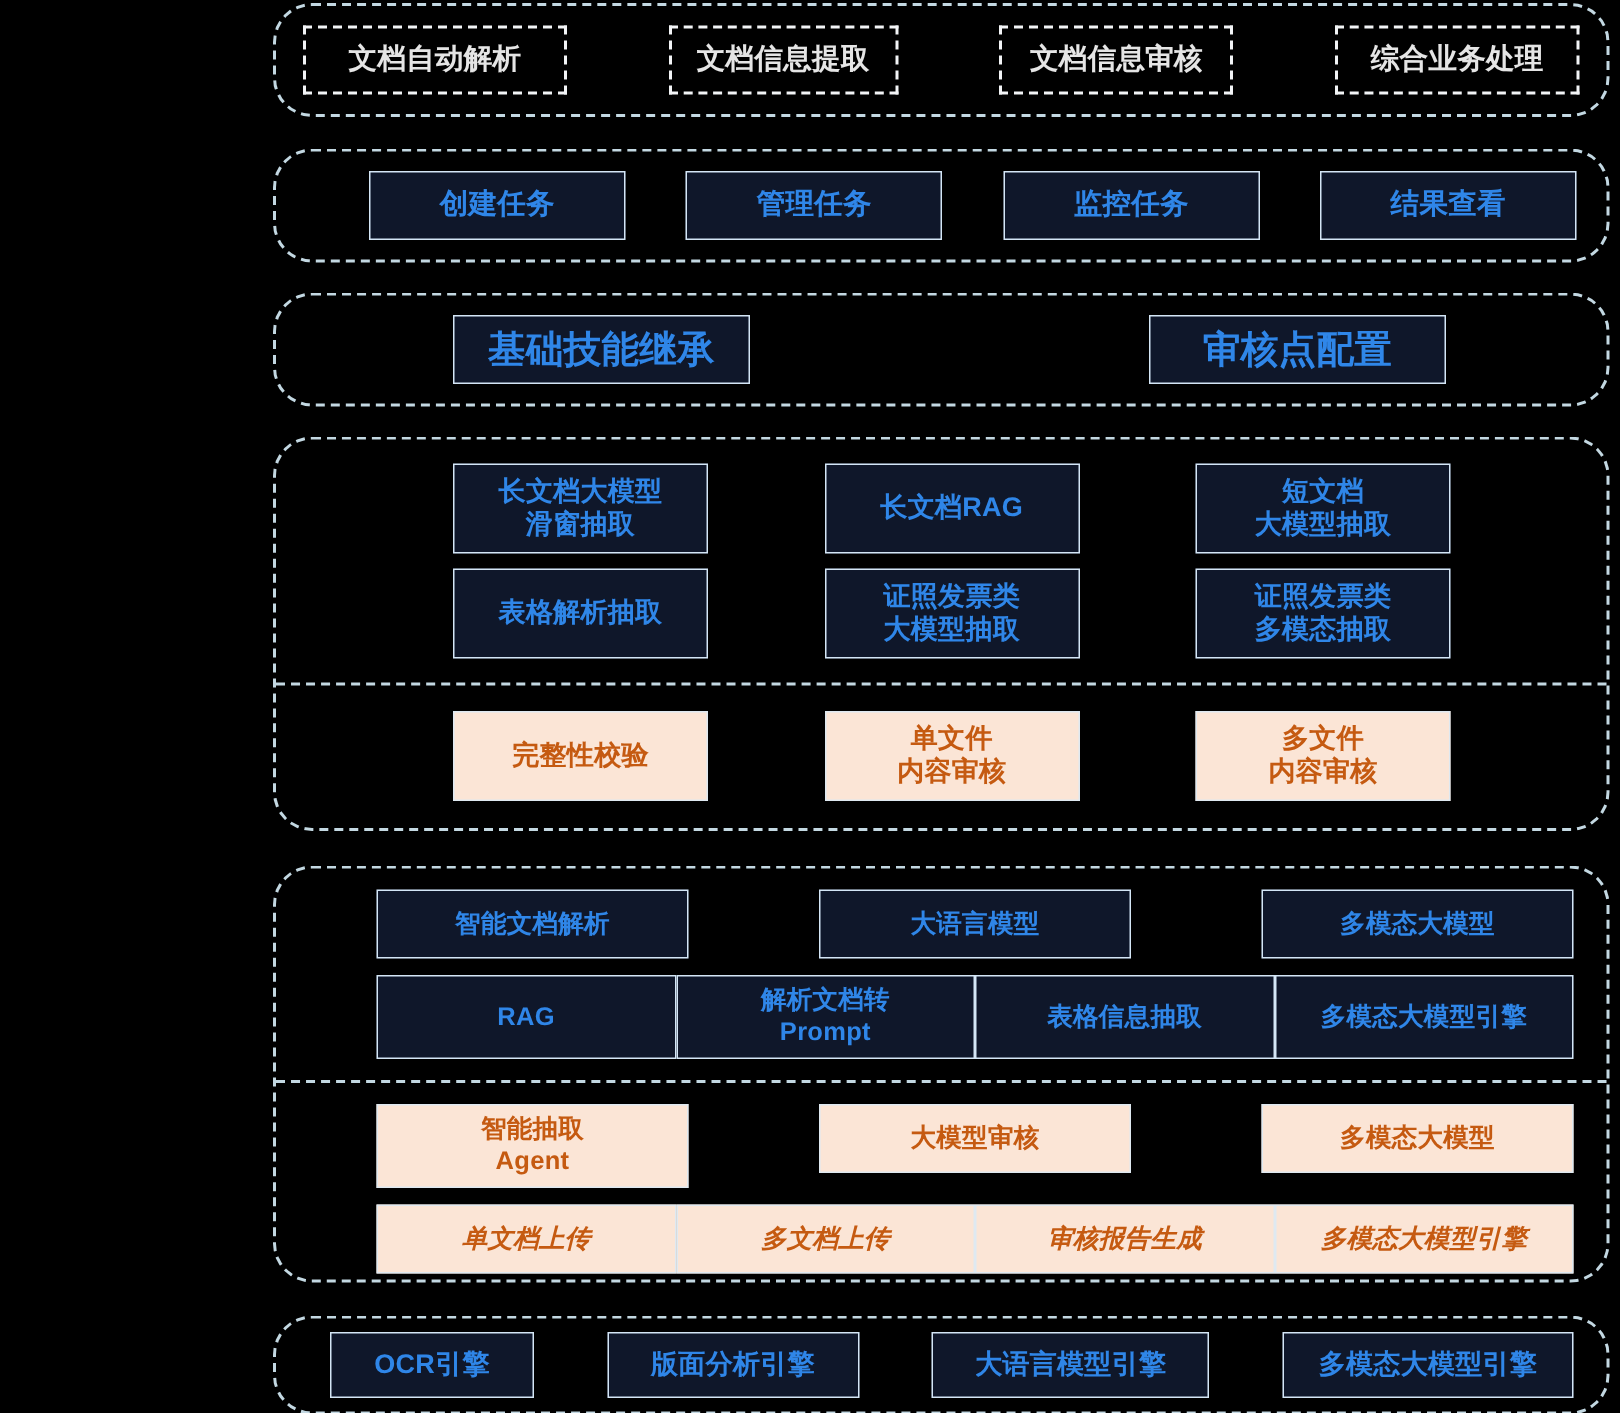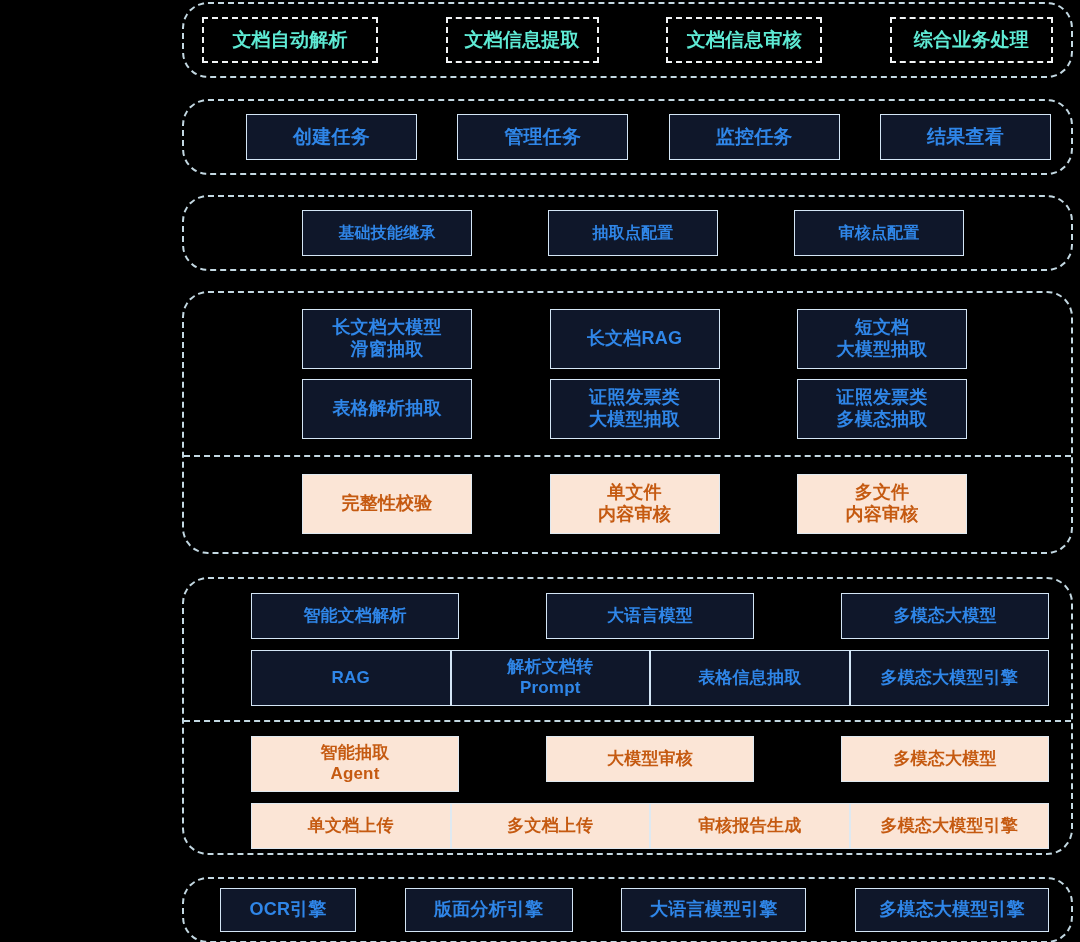--- a/index.html
+++ b/index.html
@@ -73,21 +73,21 @@
   .cell.orange {
     background: #fbe5d6;
     border: 1px solid #dfe9f1;
     color: #c55a11;
   }
 
   
   .cell.outline {
     background: transparent;
     border: 2px dashed #f2f4f6;
-    color: #5eead4;
+    color: #e5e5e5;
   }
 
   
 
   
   #band1 { height: 76px; margin-bottom: 21px; }
   #band1 .band-inner { height: 100%; padding: 0 18px; justify-content: space-between; }
   #band1 .cell { height: 46px; font-size: 19px; }
   #band1 .cell:nth-child(1) { width: 176px; }
   #band1 .cell:nth-child(2) { width: 153px; }
@@ -95,21 +95,21 @@
   #band1 .cell:nth-child(4) { width: 163px; }
 
   
   #band2 { height: 76px; margin-bottom: 20px; }
   #band2 .band-inner { height: 100%; padding: 0 20px 0 62px; justify-content: space-between; }
   #band2 .cell { height: 46px; width: 171px; font-size: 19px; }
 
   
   #band3 { height: 76px; margin-bottom: 20px; }
   #band3 .band-inner { height: 100%; padding: 0 107px 0 118px; justify-content: space-between; }
-  #band3 .cell { height: 46px; width: 170px; font-size: 16px; }
+  #band3 .cell { height: 46px; width: 198px; font-size: 25px; }
 
   
   #band4 { height: 263px; margin-bottom: 23px; display: flex; flex-direction: column; }
   #band4 .grid3 {
     display: flex;
     justify-content: space-between;
     padding: 0 104px 0 118px;
     box-sizing: border-box;
     width: 100%;
   }
@@ -124,21 +124,21 @@
   #band5 .grid4 {
     display: flex;
     justify-content: space-between;
     padding: 0 22px 0 67px;
     box-sizing: border-box;
     width: 100%;
   }
   #band5 .part-top { padding-top: 14px; }
   #band5 .part-top .grid4 + .grid4 { margin-top: 11px; }
   #band5 .part-bot { padding-top: 14px; }
-  #band5 .part-bot .grid4 + .grid4 { margin-top: 11px; }
+  #band5 .part-bot .grid4 + .grid4 { margin-top: 11px; font-style: italic; }
   #band5 .cell { width: 208px; height: 46px; font-size: 17px; }
   #band5 .cell.tall { height: 56px; }
   #band5 .sub-divider { margin-top: 14px; }
 
   
   #band6 { height: 66px; }
   #band6 .band-inner { height: 100%; padding: 0 22px 0 36px; justify-content: space-between; }
   #band6 .cell { height: 44px; font-size: 18px; }
   #band6 .cell:nth-child(1) { width: 136px; }
   #band6 .cell:nth-child(2) { width: 168px; }
@@ -164,21 +164,20 @@
       <div class="cell blue">创建任务</div>
       <div class="cell blue">管理任务</div>
       <div class="cell blue">监控任务</div>
       <div class="cell blue">结果查看</div>
     </div>
   </div>
 
   <div class="band" id="band3">
     <div class="band-inner">
       <div class="cell blue">基础技能继承</div>
-      <div class="cell blue">抽取点配置</div>
       <div class="cell blue">审核点配置</div>
     </div>
   </div>
 
   <div class="band" id="band4">
     <div class="part-top">
       <div class="grid3">
         <div class="cell blue">长文档大模型
 滑窗抽取</div>
         <div class="cell blue">长文档RAG</div>

